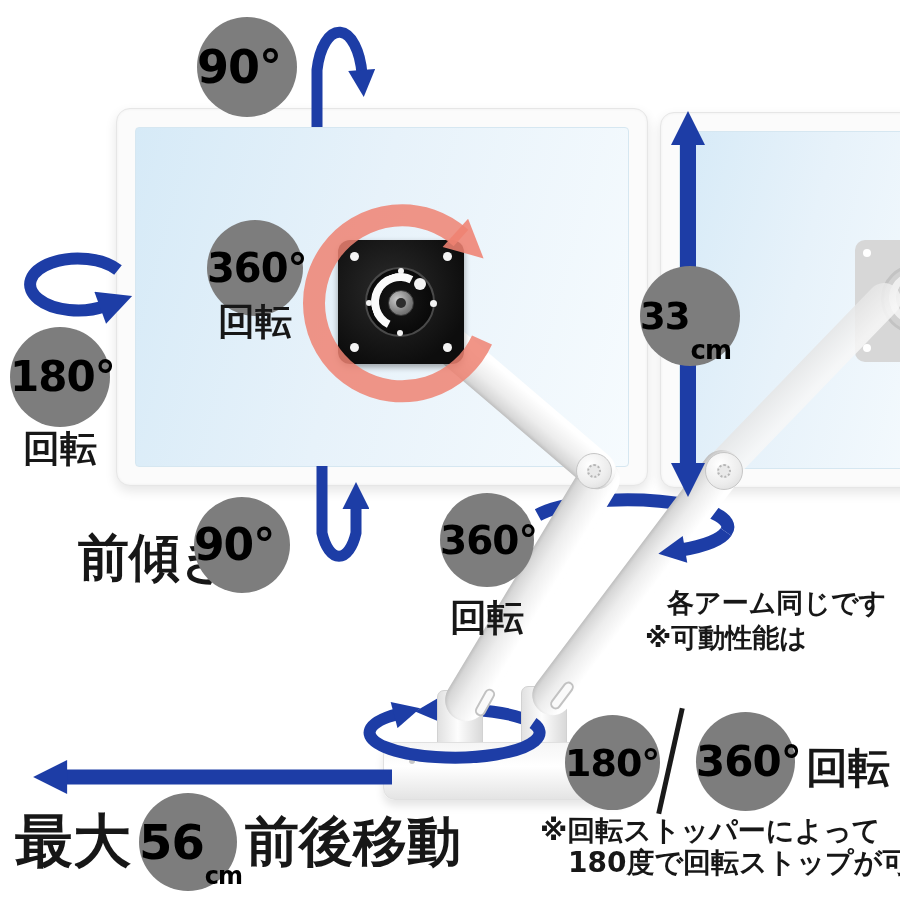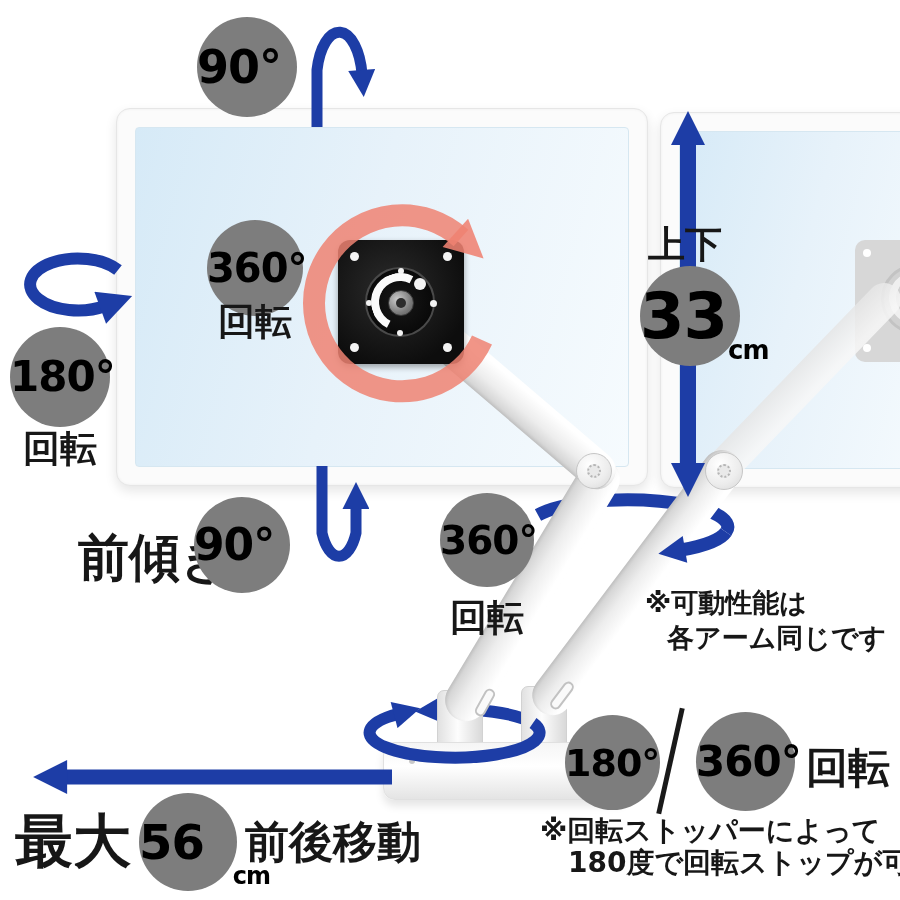--- a/index.html
+++ b/index.html
@@ -92,21 +92,21 @@
   .gcircle{
     position:absolute;border-radius:50%;background:var(--gray);color:#000000;
     display:flex;align-items:center;justify-content:flex-start;font-weight:700;letter-spacing:-1px;
   }
   .gcircle .num{line-height:1;}
   .gcircle .unit{line-height:1;margin-left:1px;padding-bottom:3px;align-self:flex-end;}
   .jp{position:absolute;font-weight:800;color:#171717;white-space:nowrap;}
   .note{position:absolute;font-weight:700;color:#171717;white-space:nowrap;}
   .slash{position:absolute;left:668px;top:707px;width:5px;height:108px;background:#1a1a1a;transform:rotate(12.6deg);}
   .slide-row{position:absolute;left:15px;top:792px;height:100px;display:flex;align-items:center;gap:8px;}
-  .slide-row .gcircle{position:static;gap:28px;}
+  .slide-row .gcircle{position:static;}
 
   svg.layer{position:absolute;left:0;top:0;}
 </style>
 </head>
 <body>
 
 <div id="stage">
 
   <div class="monitor" style="left:660px;top:112px;width:300px;height:376px;">
     <div class="screen"></div>
@@ -205,34 +205,33 @@
   <div class="gcircle" style="left:10px;top:327px;width:100px;height:100px;font-size:42px;">
     <span class="num">180°</span>
   </div>
   <div class="jp" style="left:10px;top:424px;width:100px;text-align:center;font-size:37px;">回転</div>
 
   <div class="jp" style="left:78px;top:524px;font-size:51px;">前傾き</div>
   <div class="gcircle" style="left:194px;top:497px;width:96px;height:96px;font-size:44px;">
     <span class="num">90°</span>
   </div>
 
-  <div class="jp" style="left:648px;top:220px;font-size:37px;">上下</div>
   <div class="gcircle" style="left:640px;top:266px;width:100px;height:100px;">
-    <span class="num" style="font-size:64px;">33</span>
+    <span class="num" style="font-size:37px;">33</span>
     <span class="unit" style="font-size:26px;">cm</span>
   </div>
 
   <div class="gcircle" style="left:440px;top:493px;width:94px;height:94px;font-size:39px;">
     <span class="num">360°</span>
   </div>
   <div class="jp" style="left:437px;top:593px;width:100px;text-align:center;font-size:37px;">回転</div>
 
   <div class="note" style="left:645px;top:585px;font-size:27px;line-height:35px;">
+    <div style="margin-left:22px;">各アーム同じです</div>
     <div>※可動性能は</div>
-    <div style="margin-left:22px;">各アーム同じです</div>
   </div>
 
   <div class="gcircle" style="left:565px;top:715px;width:95px;height:95px;font-size:38px;">
     <span class="num">180°</span>
   </div>
   <div class="slash"></div>
   <div class="gcircle" style="left:696px;top:712px;width:99px;height:99px;font-size:42px;">
     <span class="num">360°</span>
   </div>
   <div class="jp" style="left:806px;top:740px;font-size:42px;">回転</div>
@@ -241,16 +240,16 @@
     <div>※回転ストッパーによって</div>
     <div style="margin-left:28px;">180度で回転ストップが可能</div>
   </div>
 
   <div class="slide-row">
     <span class="jp" style="position:static;font-size:58px;">最大</span>
     <div class="gcircle" style="width:98px;height:98px;">
       <span class="num" style="font-size:48px;">56</span>
       <span class="unit" style="font-size:24px;">cm</span>
     </div>
-    <span class="jp" style="position:static;font-size:44px;">前後移動</span>
+    <span class="jp" style="position:static;font-size:54px;">前後移動</span>
   </div>
 
 </div>
 
 </body></html>

